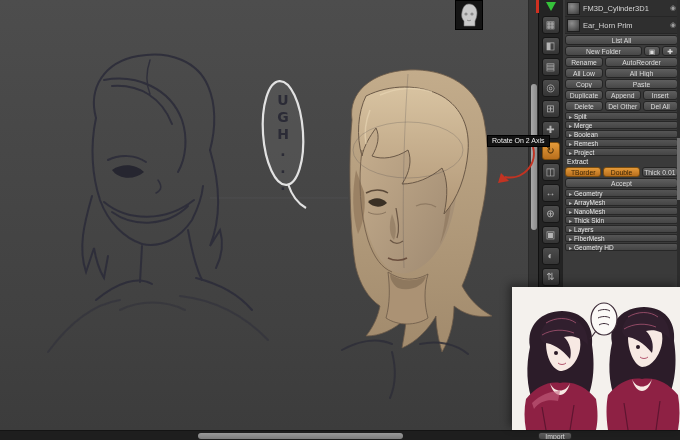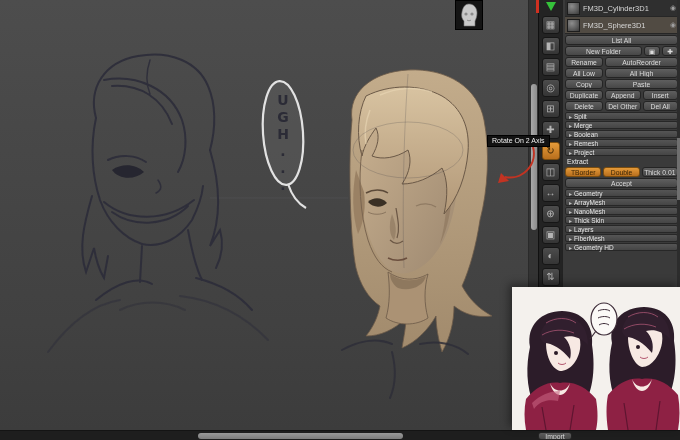--- a/index.html
+++ b/index.html
@@ -202,23 +202,23 @@
   </div>
 </div>
 
 <div class="panel">
 
   <div class="subtool-row">
     <div class="thumb"></div>
     <div class="stname">FM3D_Cylinder3D1</div>
     <div class="eye">◉</div>
   </div>
-  <div class="subtool-row selected">
+  <div class="subtool-row">
     <div class="thumb"></div>
-    <div class="stname">FM3D_Sphere3D1</div>
+    <div class="stname">Ear_Horn Prim</div>
     <div class="eye">◉</div>
   </div>
 
   <div class="prow">
       <div class="btn">List All</div>
     </div>
 
   <div class="prow">
     <div class="btn">New Folder</div>
     <div class="btn narrow" style="flex:0 0 16px">▣</div>

